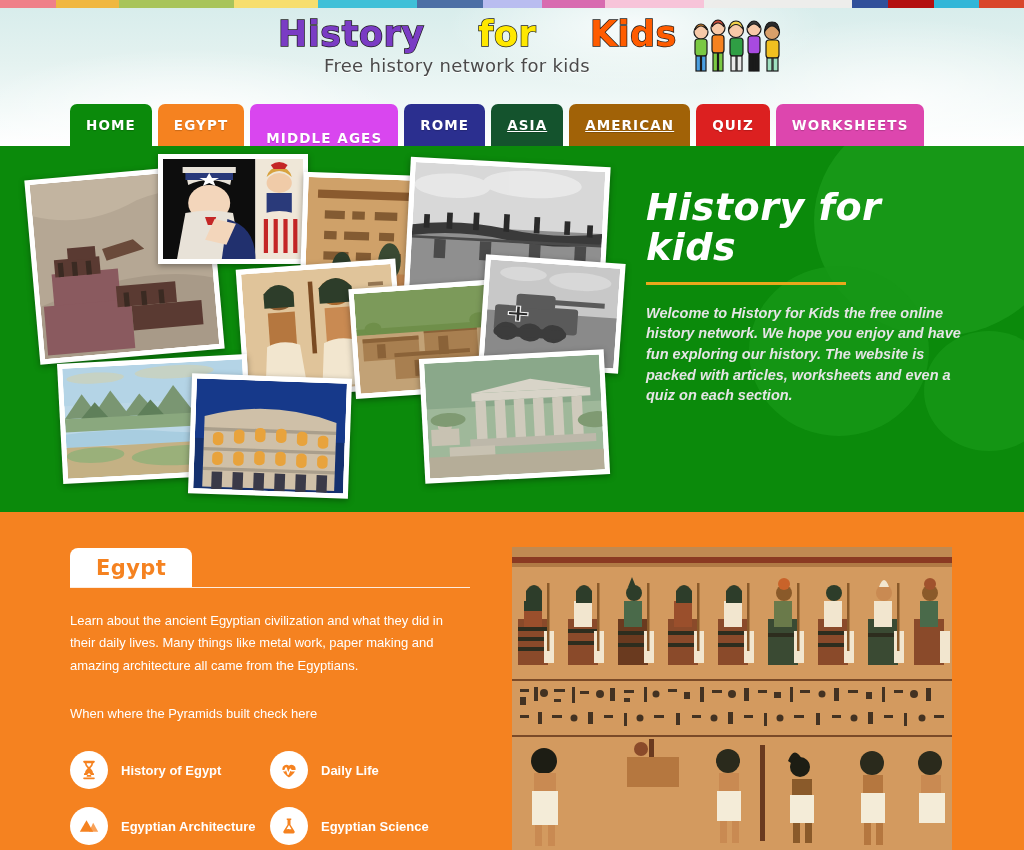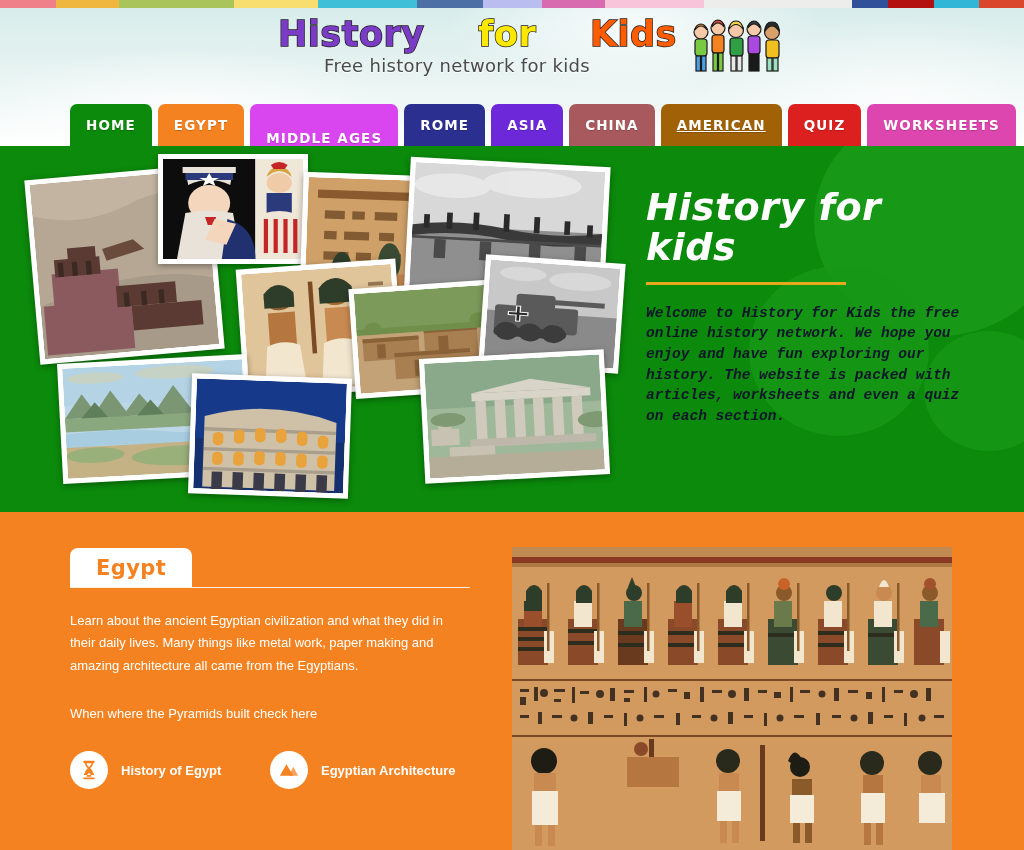--- a/index.html
+++ b/index.html
@@ -76,22 +76,22 @@
   .photo > div { width: 100%; height: 100%; overflow: hidden; position: relative; }
 
   .hero-copy { position: absolute; left: 646px; top: 42px; width: 330px; z-index: 3; }
   .hero-title {
     font-family: "DejaVu Sans", sans-serif;
     font-size: 38px; font-weight: bold; font-style: italic; color: #ffffff;
     letter-spacing: .5px; line-height: 1.05;
   }
   .hero-rule { width: 200px; height: 3px; background: #e8a81c; margin: 14px 0 18px 0; }
   .hero-p {
-    font-family: Liberation Mono, monospace;
-    font-size: 14.5px; font-style: italic; font-weight: bold; color: #0f172a;
+    font-family: Liberation Sans, sans-serif;
+    font-size: 14.5px; font-style: italic; font-weight: bold; color: #e5e5e5;
     line-height: 1.42; margin-bottom: 16px; margin-top: 6px;
   }
 
   
   .egypt {
     position: absolute; top: 512px; left: 0; width: 1024px; height: 338px;
     background: #f58220; z-index: 10;
   }
   .egypt-left { position: absolute; left: 70px; top: 36px; width: 400px; }
   .sec-tab {
@@ -195,25 +195,22 @@
       </div>
       <div class="nav-item" style="background: rgb(245, 130, 32);">
         <span>EGYPT</span>
       </div>
       <div class="nav-item" style="background: #d946ef; align-items: flex-end;">
         <span>MIDDLE AGES</span>
       </div>
       <div class="nav-item" style="background: rgb(43, 47, 143);">
         <span>ROME</span>
       </div>
-      <div class="nav-item" style="background: #6d28d9;">
+      <div class="nav-item" style="background: #14532d; text-decoration: underline;">
         <span>ASIA</span>
-      </div>
-      <div class="nav-item" style="background: rgb(168, 89, 94);">
-        <span>CHINA</span>
       </div>
       <div class="nav-item" style="background: #a16207; text-decoration: underline;">
         <span>AMERICAN</span>
       </div>
       <div class="nav-item" style="background: rgb(220, 32, 32);">
         <span>QUIZ</span>
       </div>
       <div class="nav-item" style="background: rgb(221, 70, 174);">
         <span>WORKSHEETS</span>
       </div>
@@ -533,26 +530,45 @@
               <svg width="20" height="20" viewBox="0 0 24 24" fill="#f58220">
                 <path d="M6 2h12v2h-1.2c0 3-1.9 4.6-3.2 6 1.3 1.4 3.2 3 3.2 6H18v2H6v-2h1.2c0-3 1.9-4.6 3.2-6C9.1 8.6 7.2 7 7.2 4H6V2zm3.2 2c0 2 1.3 3.2 2.8 4.5C13.5 7.2 14.8 6 14.8 4H9.2zm0 16h5.6c0-2-1.3-3.2-2.8-4.5C10.5 16.8 9.2 18 9.2 20z"></path>
                 <rect x="5" y="1" width="14" height="2" rx="1"></rect>
                 <rect x="5" y="21" width="14" height="2" rx="1"></rect>
               </svg>
             </span>
             <span class="link-label">History of Egypt</span>
           </div>
           <div class="link-row">
             <span class="link-icon">
+              <svg width="20" height="20" viewBox="0 0 24 24" fill="#f58220">
+                <path d="M12 21s-8-5.2-8-10.2A4.8 4.8 0 0 1 12 7a4.8 4.8 0 0 1 8 3.8C20 15.8 12 21 12 21z"></path>
+                <path d="M2 13h5l1.5-3.5L11 17l2.5-6 1.5 2h6" stroke="#fff" stroke-width="1.8" fill="none" stroke-linejoin="round" stroke-linecap="round"></path>
+              </svg>
+            </span>
+            <span class="link-label">Daily Life</span>
+          </div>
+          <div class="link-row">
+            <span class="link-icon">
               <svg width="22" height="20" viewBox="0 0 24 24" fill="#f58220">
                 <path d="M9 5 L17 19 L1 19z"></path>
                 <path d="M17 8 L23 19 L12 19z" opacity=".75"></path>
               </svg>
             </span>
             <span class="link-label">Egyptian Architecture</span>
+          </div>
+          <div class="link-row">
+            <span class="link-icon">
+              <svg width="18" height="20" viewBox="0 0 24 24" fill="#f58220">
+                <path d="M9 2h6v2h-1v6.2l5.2 8.6A2 2 0 0 1 17.5 22h-11a2 2 0 0 1-1.7-3.2L10 10.2V4H9V2zm3 2v6.8l-3.4 5.6h6.8L12 10.8V4z"></path>
+                <circle cx="11" cy="17" r="1.1"></circle>
+                <circle cx="14" cy="19" r="0.9"></circle>
+              </svg>
+            </span>
+            <span class="link-label">Egyptian Science</span>
           </div>
         </div>
 
       
     </div>
   </div>
 
   <div class="papyrus">
     <svg width="440" height="303" viewBox="0 0 440 303">
       <defs>

